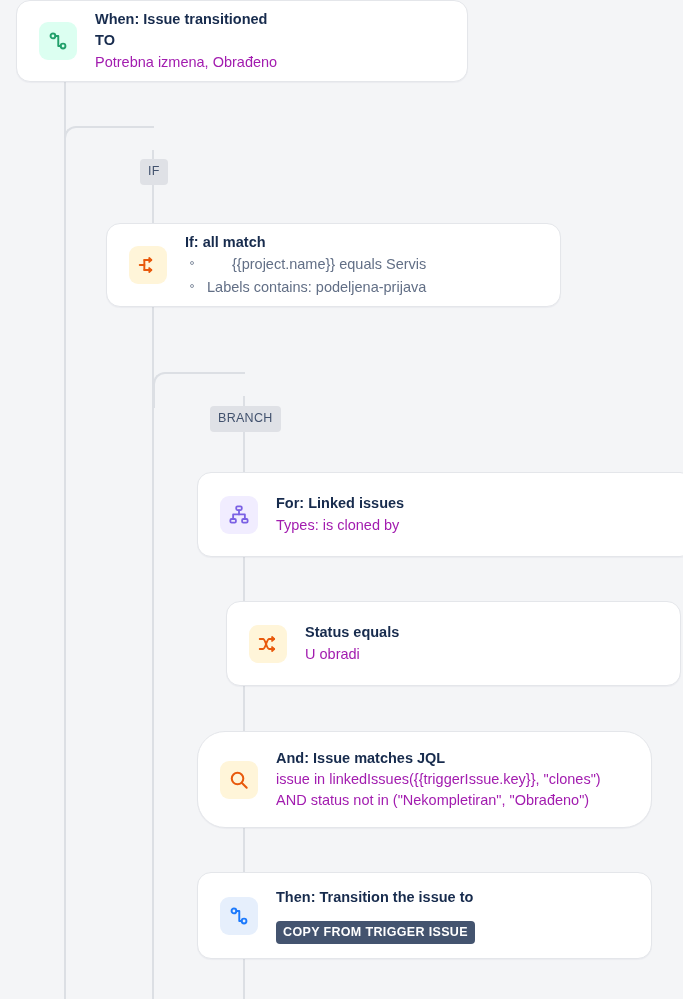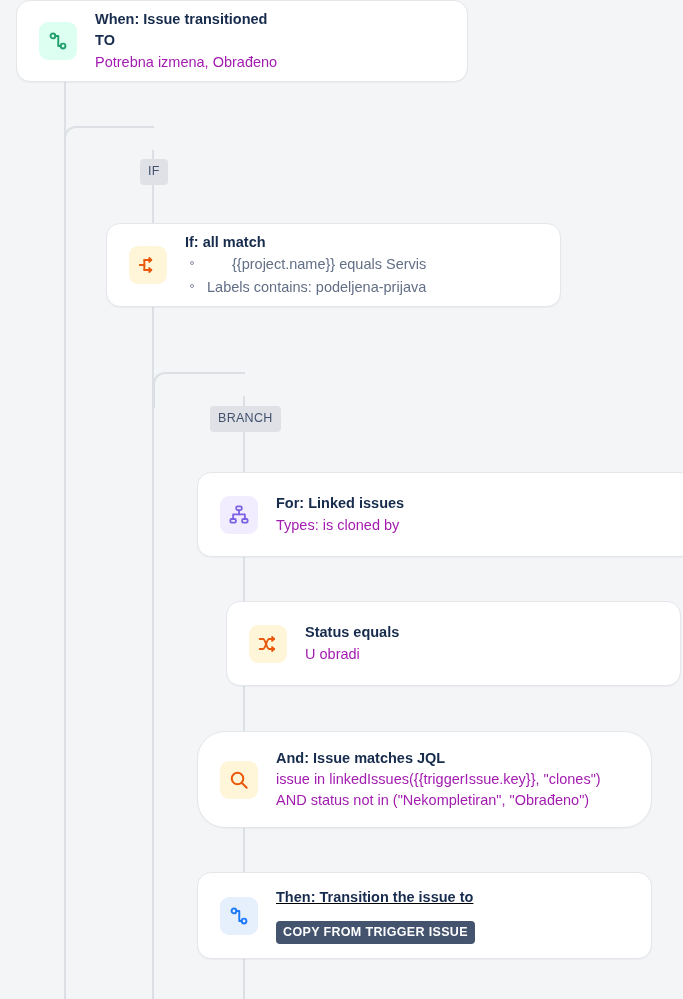--- a/index.html
+++ b/index.html
@@ -245,21 +245,21 @@
         <path d="M15.2 15.2 L20.4 20.4"></path>
       </svg>
     </div>
     <div class="card-body">
       <div class="card-title">And: Issue matches JQL</div>
       <div class="card-sub">issue in linkedIssues({{triggerIssue.key}}, "clones")</div>
       <div class="card-sub">AND status not in ("Nekompletiran", "Obrađeno")</div>
     </div>
   </div>
 
-  <div class="card" style="left:197px; top:872px; width:455px; height:87px;text-decoration:underline;">
+  <div class="card" style="left:197px; top:872px; width:455px; height:87px;">
     <div class="card-icon icon-blue">
       <svg width="22" height="22" viewBox="0 0 24 24" fill="none" stroke="#1d7afc" stroke-width="2.1" stroke-linecap="round" stroke-linejoin="round">
         <circle cx="6.5" cy="6.5" r="2.6" fill="#e6effc"></circle>
         <circle cx="17.5" cy="17.5" r="2.6" fill="#e6effc"></circle>
         <path d="M9.1 6.5 H12.3 V17.5 H14.9"></path>
       </svg>
     </div>
     <div class="card-body">
       <div class="card-title">Then: Transition the issue to</div>
       <div><span class="lozenge">COPY FROM TRIGGER ISSUE</span></div>

